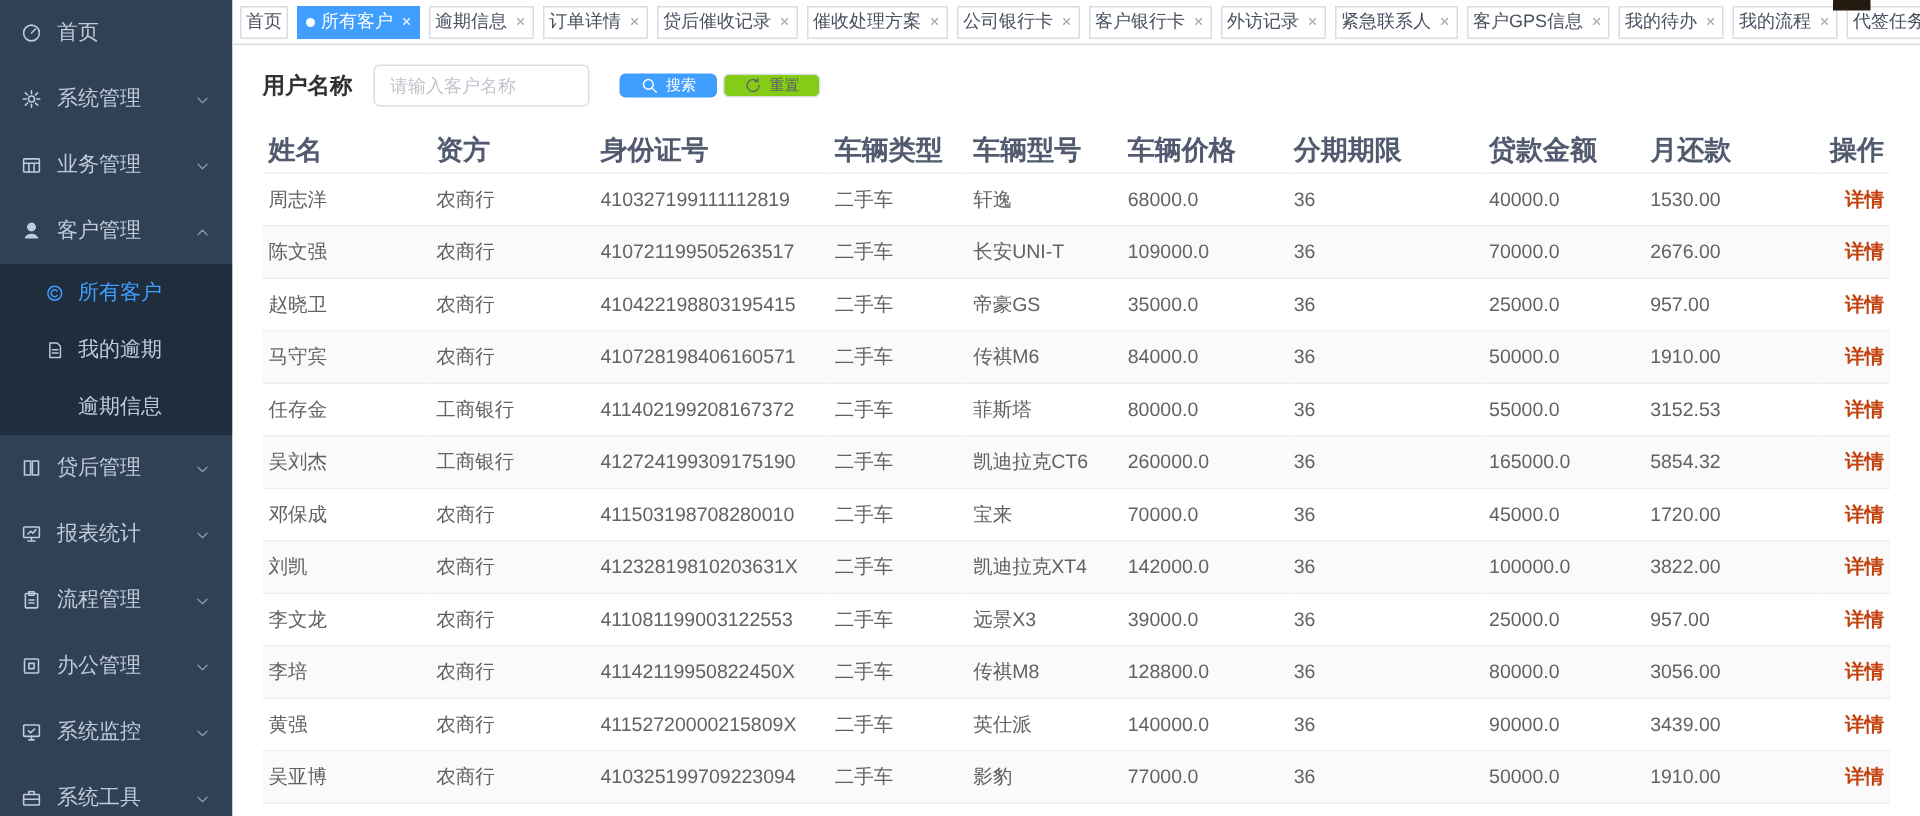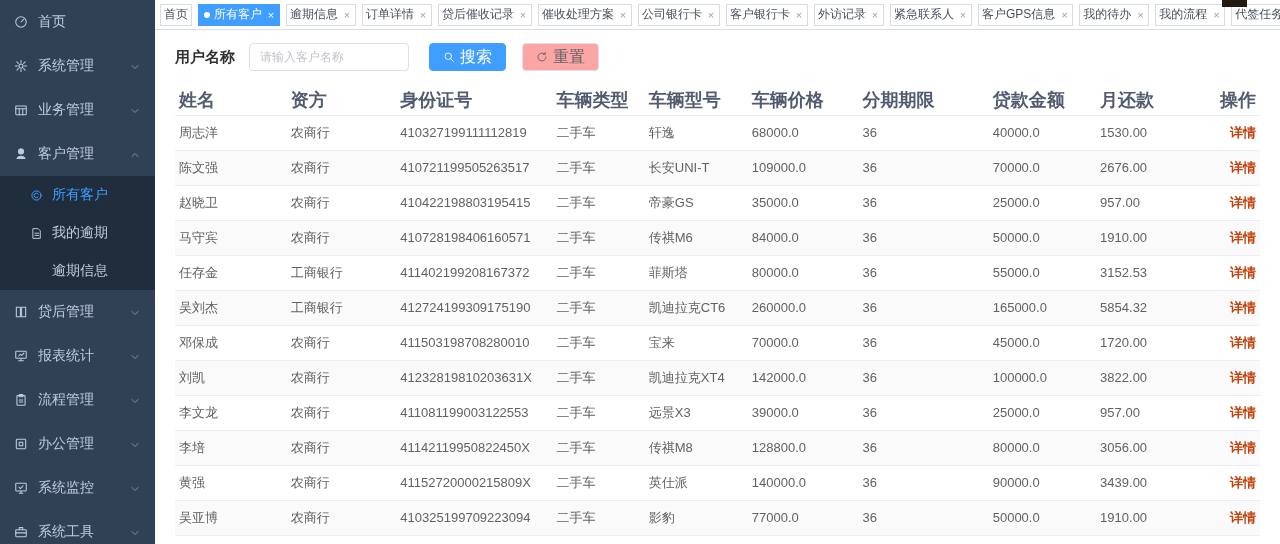--- a/index.html
+++ b/index.html
@@ -33,28 +33,28 @@
   .tab.active .dot { display:inline-block; }
   .tab .x { font-size:11px; margin-left:4px; color:#9aa3b1; width:10px; text-align:center; }
   .tab.active .x { color:#fff; }
   .corner-box { position:absolute; top:0; right:33px; width:25px; height:7px; background:#241a10; }
 
   .content { flex:1; background:#fff; padding:13px 20px 0 20px; overflow:hidden; }
 
   
   .search-row { display:flex; align-items:center; height:28px; margin-bottom:14px; }
   .search-label { font-size:15px; font-weight:700; color:#303133; margin-right:14px; }
-  .search-input { width:160px; height:28px; border:1px solid #dcdfe6; border-radius:4px;
+  .search-input { width:144px; height:28px; border:1px solid #dcdfe6; border-radius:4px;
     padding:0 10px; font-size:12px; color:#606266; outline:none; }
   .search-input::placeholder { color:#c0c4cc; }
-  .btn { height:28px; display:inline-flex; align-items:center; border-radius:4px;
-    font-size:16px; padding:0 13px; cursor:pointer; border:1px solid transparent; }
+  .btn { height:16px; display:inline-flex; align-items:center; border-radius:4px;
+    font-size:10px; padding:0 13px; cursor:pointer; border:1px solid transparent; }
   .btn .icon { width:12px; height:12px; margin-right:5px; display:inline-flex; }
   .btn-primary { background:#409EFF; border-color:#409EFF; color:#fff; margin-left:20px; }
-  .btn-plain { background:#fca5a5; border-color:#dcdfe6; color:#606266; margin-left:16px; }
+  .btn-plain { background:#84cc16; border-color:#dcdfe6; color:#606266; margin-left:4px; }
 
   
   table { width:100%; border-collapse:collapse; table-layout:fixed; }
   thead th { height:30px; text-align:left; font-size:18px; font-weight:700; color:#515a6e;
     border-bottom:1px solid #ebeef5; padding:0 4px; white-space:nowrap; overflow:hidden; }
   tbody td { height:35px; font-size:13px; color:#606266; border-bottom:1px solid #ebeef5;
     padding:0 4px; white-space:nowrap; overflow:hidden; }
   tbody tr:nth-child(even) { background:#fafafa; }
   th.col-op, td.col-op { text-align:right; }
   .detail-link { color:#c2410c; cursor:pointer; text-decoration:none; font-size:13px;font-weight:bold; }

